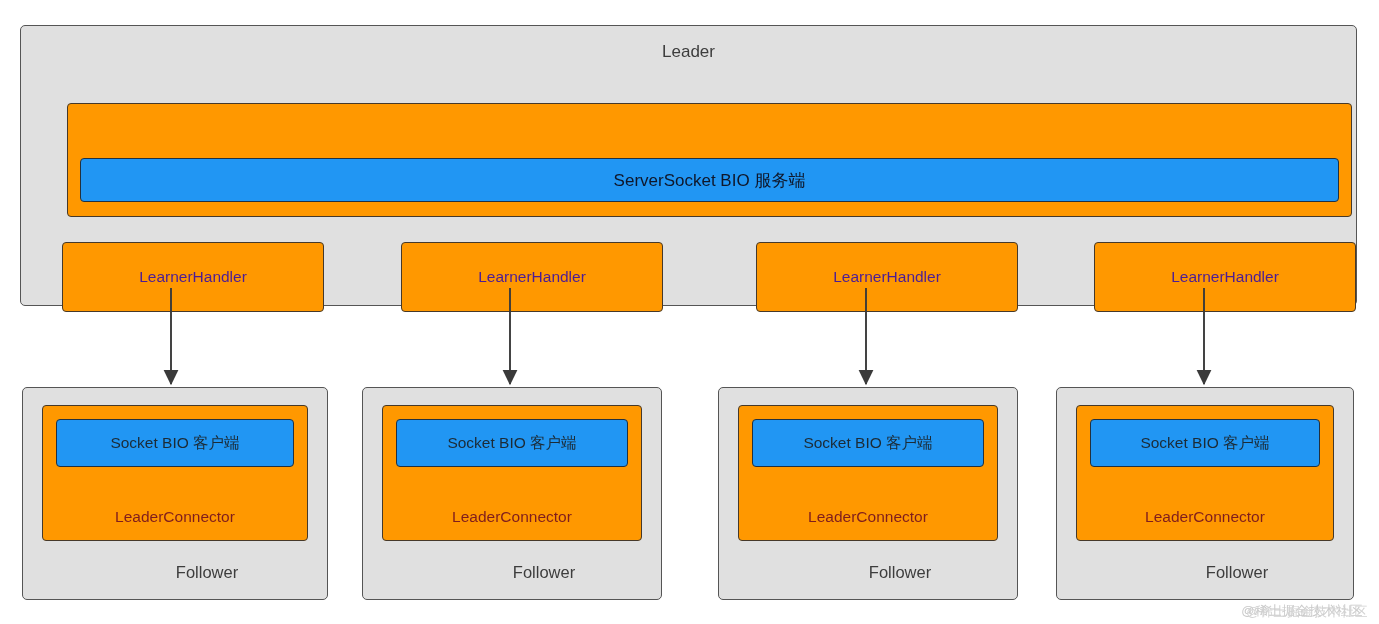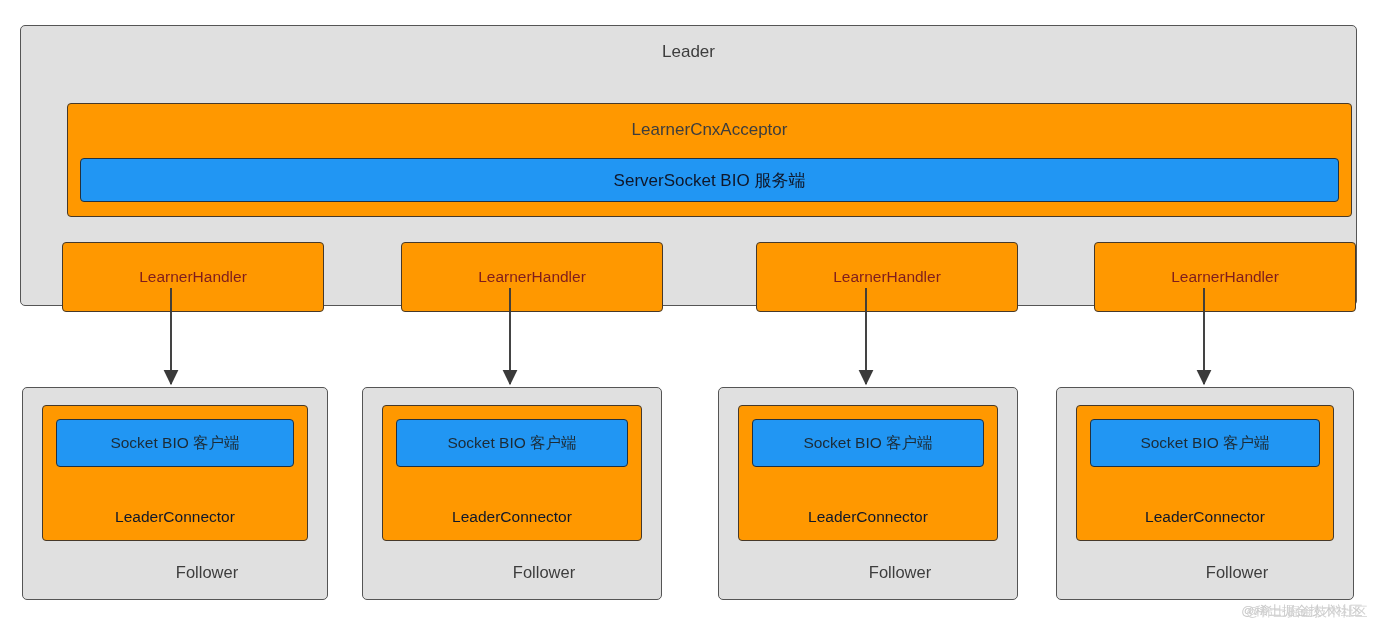--- a/index.html
+++ b/index.html
@@ -95,21 +95,21 @@
     height: 44px;
     font-size: 17px;
     color: #0f172a;
   }
 
   .learner-handler {
     top: 216px;
     width: 262px;
     height: 70px;
     font-size: 15.5px;
-    color: #7f1d1d;
+    color: #4c1d95;
   }
   #learner-handler-1 { left: 41px; }
   #learner-handler-2 { left: 380px; }
   #learner-handler-3 { left: 735px; }
   #learner-handler-4 { left: 1073px; }
 
   
   #arrow-layer {
     position: absolute;
     left: 0;
@@ -152,21 +152,21 @@
     display: block;
   }
 
   .leader-connector-label {
     position: absolute;
     left: 0;
     bottom: 14px;
     width: 100%;
     text-align: center;
     font-size: 15.5px;
-    color: #0f172a;
+    color: #7f1d1d;
     margin-top: 20px;
   }
 
   .socket-bio {
     left: 13px;
     top: 13px;
     right: 13px;
     height: 48px;
     width: auto;
     font-size: 15.5px;
@@ -193,21 +193,20 @@
 </style>
 </head>
 <body>
 
 <div id="canvas">
 
   <div class="box grey-box" id="leader-container">
     <div id="leader-title">Leader</div>
 
     <div class="box orange-box" id="learner-cnx-acceptor">
-      <div id="learner-cnx-acceptor-label">LearnerCnxAcceptor</div>
       <div class="box blue-box" id="server-socket">ServerSocket BIO 服务端</div>
     </div>
 
     <div class="box orange-box learner-handler" id="learner-handler-1">LearnerHandler</div>
     <div class="box orange-box learner-handler" id="learner-handler-2">LearnerHandler</div>
     <div class="box orange-box learner-handler" id="learner-handler-3">LearnerHandler</div>
     <div class="box orange-box learner-handler" id="learner-handler-4">LearnerHandler</div>
   </div>
 
   <svg id="arrow-layer" width="1379" height="624" viewBox="0 0 1379 624" xmlns="http://www.w3.org/2000/svg">

